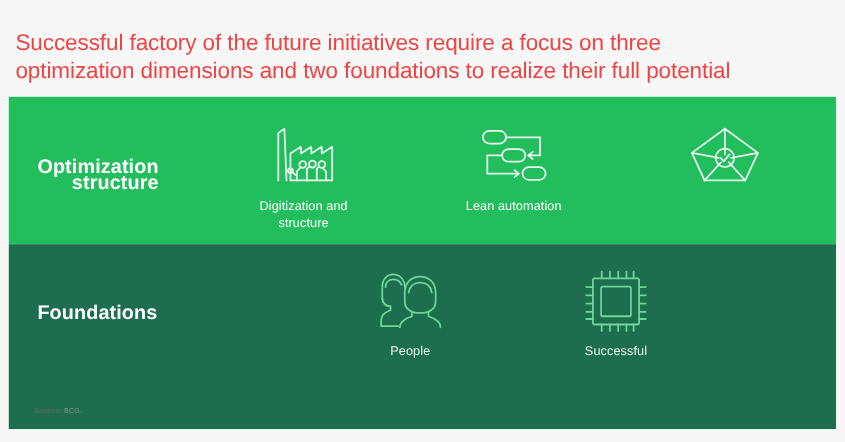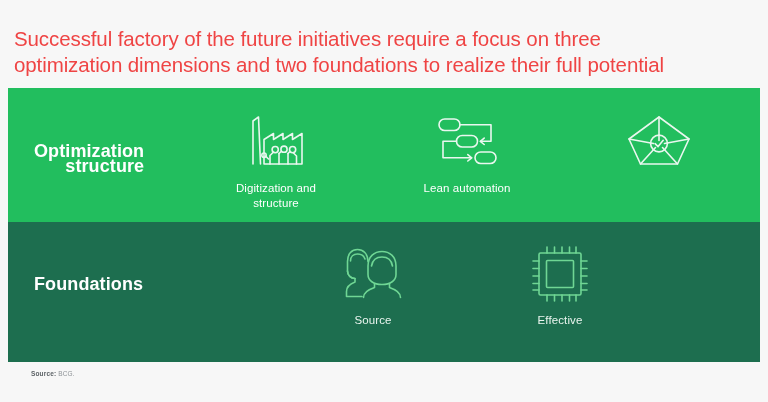--- a/index.html
+++ b/index.html
@@ -27,21 +27,21 @@
   .band {
     position: absolute;
     left: 8px;
     width: 752px;
   }
   .band-optimization {
     top: 88px; height: 134px;
     background: #22be5e;
   }
   .band-foundations {
-    top: 222px; height: 140px;
+    top: 222px; height: 168px;
     background: #1d6e4f;
     padding-left: 25px;
   }
   .band-label {
     position: absolute;
     left: 26px;
     font-size: 18px;
     font-weight: bold;
     color: #ffffff;
     line-height: 15px;
@@ -190,21 +190,21 @@
           <path class="stroke-green" d="M5.5 27 C5.5 31.5 9 34.5 13 34.5 L13 38 C9 39.5 4.5 41.5 4.5 47.5 L4.5 52.5 L20 52.5"></path>
 
           <path class="stroke-green" d="M54 22 C54 12.5 47.5 7.5 40 7.5 C32.5 7.5 26 12.5 26 22 L26 30.5 C26 36.5 31.5 40.5 40 40.5 C48.5 40.5 54 36.5 54 30.5 Z"></path>
           <path class="stroke-green" d="M29.5 22 C30.5 16 34.5 13 40 13 C45.5 13 49.5 16 50.5 22"></path>
 
           <path class="stroke-green" d="M32.5 39.5 L32.5 43.5 C26.5 45.5 21.5 48 21.5 53.5"></path>
           <path class="stroke-green" d="M47.5 39.5 L47.5 43.5 C53.5 45.5 58.5 48 58.5 53.5"></path>
         </svg>
       </div>
       <div class="caption">
-        <div>Source</div>
+        <div>People</div>
       </div>
     </div>
 
     <div class="cell cell-technology">
       <div class="icon-wrap">
         <svg width="62" height="58" viewBox="0 0 62 58">
 
           <rect class="stroke-green" x="10" y="9" width="42" height="42" rx="1.5"></rect>
 
           <rect class="stroke-green" x="17.5" y="16.5" width="27" height="27" rx="1"></rect>
@@ -228,21 +228,21 @@
           <path class="stroke-green" d="M10 46 L4 46"></path>
 
           <path class="stroke-green" d="M52 17 L58 17"></path>
           <path class="stroke-green" d="M52 24.5 L58 24.5"></path>
           <path class="stroke-green" d="M52 32 L58 32"></path>
           <path class="stroke-green" d="M52 39.5 L58 39.5"></path>
           <path class="stroke-green" d="M52 46 L58 46"></path>
         </svg>
       </div>
       <div class="caption">
-        <div>Effective</div>
+        <div>Successful</div>
       </div>
     </div>
   </div>
 
   <div class="source">
     <b>Source:</b>
     <span>BCG.</span>
   </div>
 
 </div>

